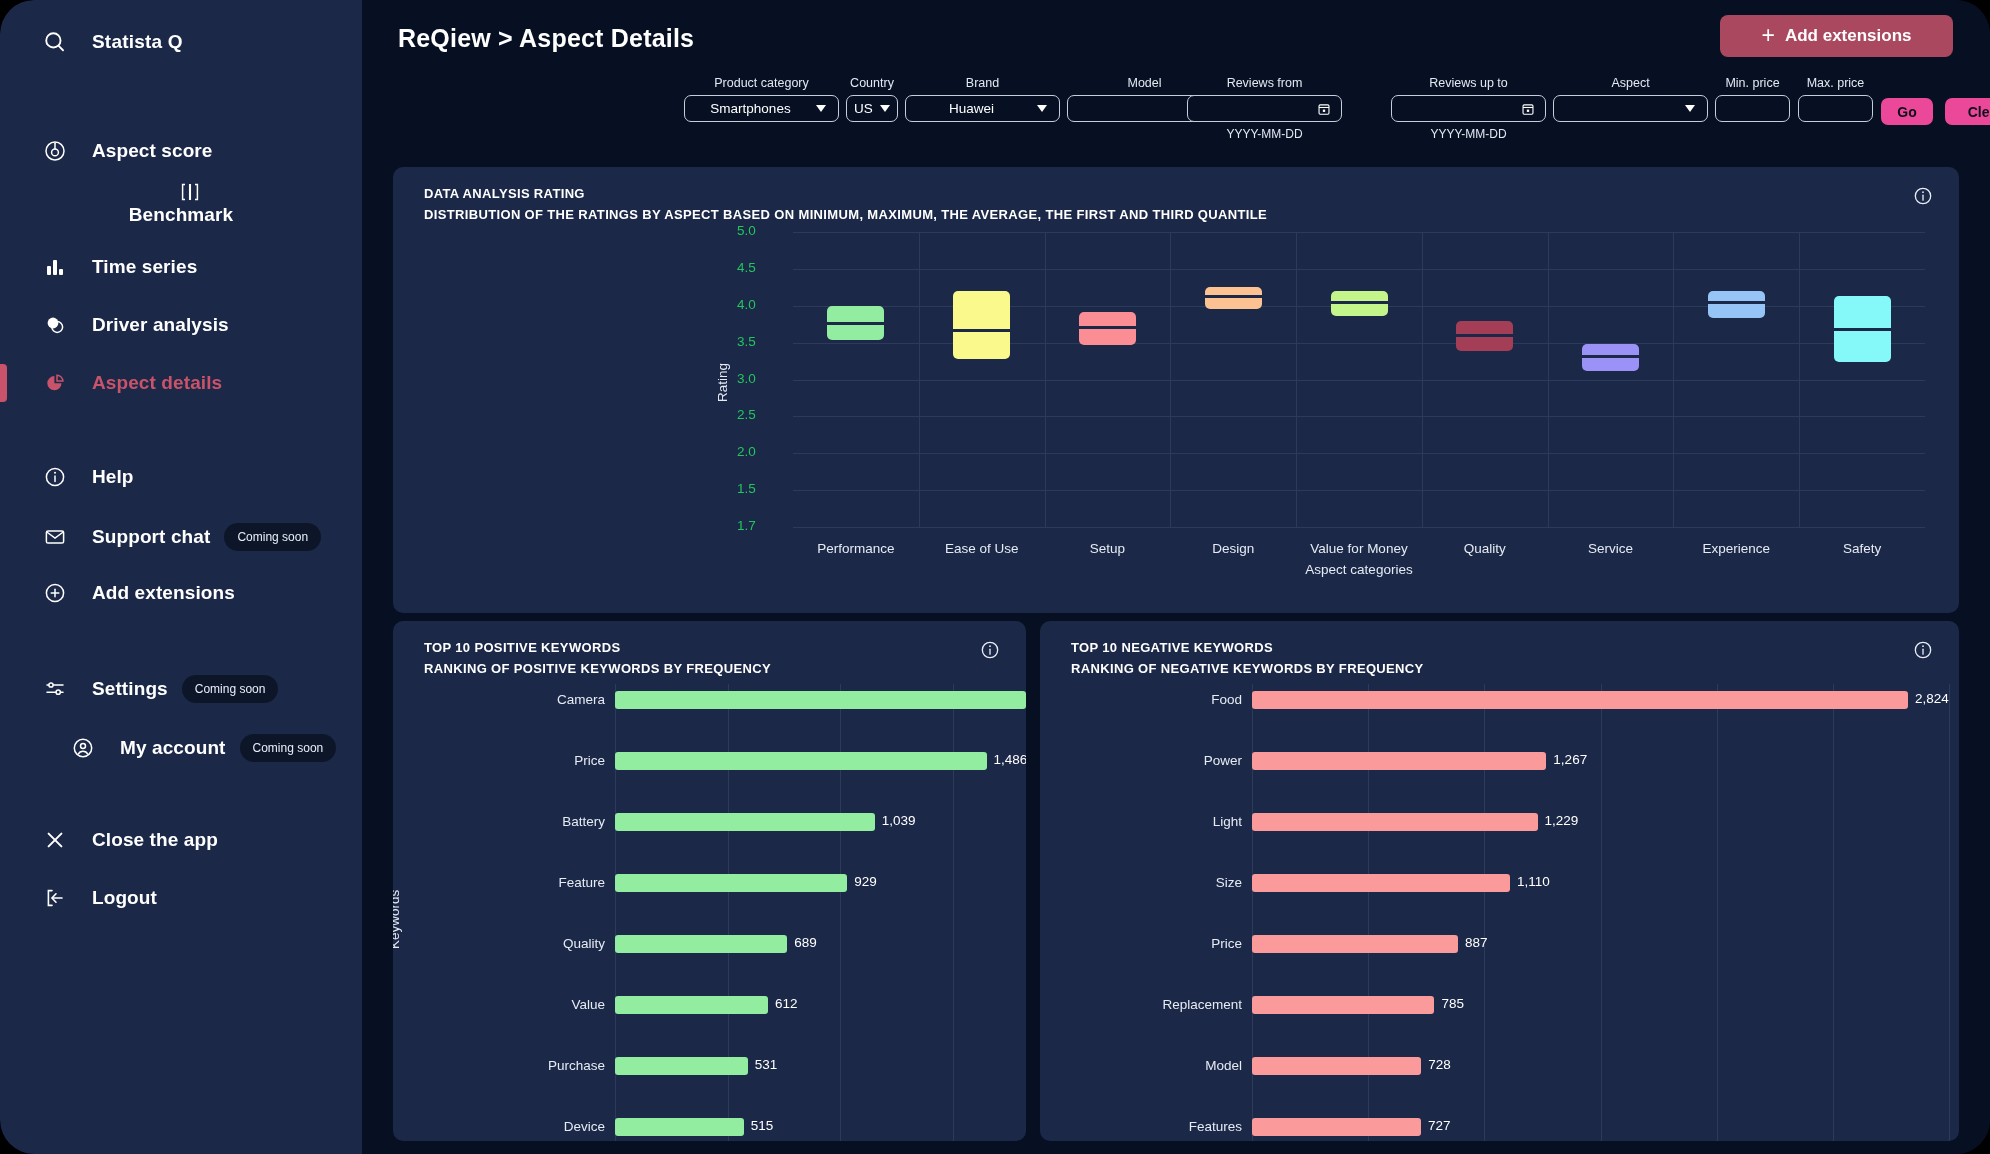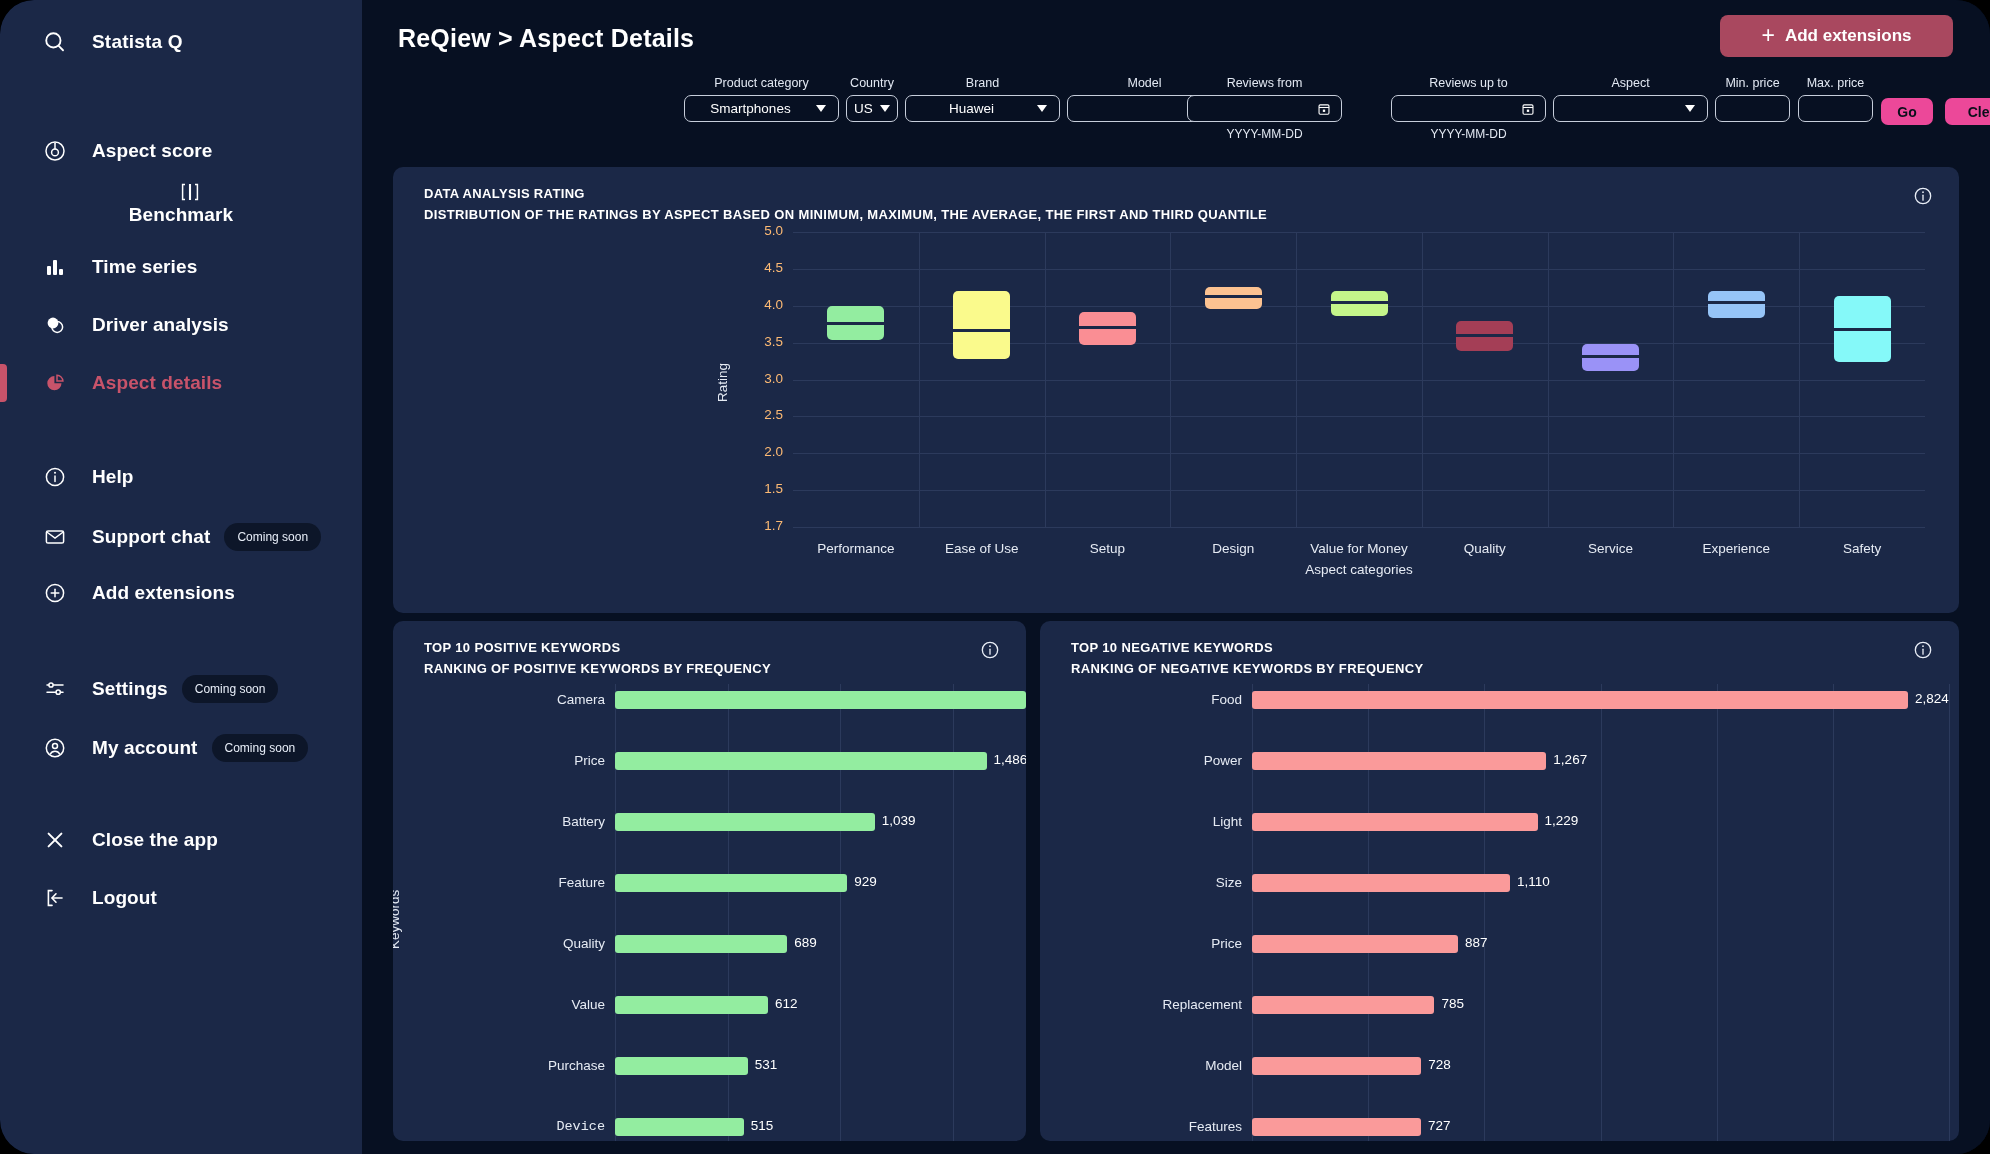--- a/index.html
+++ b/index.html
@@ -138,22 +138,22 @@
   }
   .card-t2 {
     position: absolute; left: 31px; top: 40px;
     color: #ffffff; font-size: 13px; font-weight: bold; letter-spacing: .35px;
   }
   .info-ic { position: absolute; cursor: pointer; }
 
   
   .plot { position: absolute; }
   .ytick {
-    position: absolute; color: #fdba74; font-size: 13.5px;
-    text-align: right; width: 46px;
+    position: absolute; color: #22c55e; font-size: 13.5px;
+    width: 46px;
   }
   .gridline { position: absolute; height: 1px; background: #2c3a5c; }
   .vgrid { position: absolute; width: 1px; background: #2c3a5c; }
   .box { position: absolute; border-radius: 5px; }
   .median { position: absolute; height: 3px; background: #1b2847; }
   .xtick {
     position: absolute; color: #e6ebf4; font-size: 13.5px;
     text-align: center; white-space: nowrap;
   }
   .axis-title {
@@ -274,21 +274,21 @@
               <line x1="10.6" y1="8" x2="20" y2="8" stroke-linecap="round"></line>
               <line x1="4" y1="8" x2="5.6" y2="8" stroke-linecap="round"></line>
               <circle cx="15.2" cy="15.2" r="2.1"></circle>
               <line x1="4" y1="15.2" x2="12.6" y2="15.2" stroke-linecap="round"></line>
               <line x1="17.9" y1="15.2" x2="20" y2="15.2" stroke-linecap="round"></line>
             </svg>
           </span>
           <span class="lbl">Settings</span>
           <span class="badge">Coming soon</span>
         </div>
-        <div class="nav-item" style="top: 719px;">
+        <div class="nav-item" style="top: 719px; padding-left: 28px;">
           <span class="ic">
             <svg class="i" width="24" height="24" viewBox="0 0 24 24" fill="none" stroke="#fff" stroke-width="1.5">
               <circle cx="12" cy="12" r="8.7"></circle>
               <circle cx="12" cy="10" r="2.5"></circle>
               <path d="M7.2 18.2a5.3 5.3 0 0 1 9.6 0"></path>
             </svg>
           </span>
           <span class="lbl">My account</span>
           <span class="badge">Coming soon</span>
         </div>
@@ -506,21 +506,21 @@
           <div class="bar-val" style="left: 461.25px; top: 253px;">929</div>
           <div class="bar-lbl" style="left: 32px; top: 315px; width: 180px;">Quality</div>
           <div class="bar" style="left: 222px; top: 314px; width: 172.25px; background: rgb(147, 237, 160);"></div>
           <div class="bar-val" style="left: 401.25px; top: 314px;">689</div>
           <div class="bar-lbl" style="left: 32px; top: 376px; width: 180px;">Value</div>
           <div class="bar" style="left: 222px; top: 375px; width: 153px; background: rgb(147, 237, 160);"></div>
           <div class="bar-val" style="left: 382px; top: 375px;">612</div>
           <div class="bar-lbl" style="left: 32px; top: 437px; width: 180px;">Purchase</div>
           <div class="bar" style="left: 222px; top: 436px; width: 132.75px; background: rgb(147, 237, 160);"></div>
           <div class="bar-val" style="left: 361.75px; top: 436px;">531</div>
-          <div class="bar-lbl" style="left: 32px; top: 498px; width: 180px; font-family: Liberation Mono, monospace;">Device</div>
+          <div class="bar-lbl" style="left: 32px; top: 498px; width: 180px;">Device</div>
           <div class="bar" style="left: 222px; top: 497px; width: 128.75px; background: rgb(147, 237, 160);"></div>
           <div class="bar-val" style="left: 357.75px; top: 497px;">515</div>
           <div class="axis-title vert" style="left: -6px; top: 327.5px;">Keywords</div>
         </div>
     </div>
 
     <div class="card" style="left:678px; top:621px; width:919px; height:520px;">
       <div class="card-t1">TOP 10 NEGATIVE KEYWORDS</div>
       <div class="card-t2">RANKING OF NEGATIVE KEYWORDS BY FREQUENCY</div>
       <span class="info-ic" style="right:26px; top:19px;">

